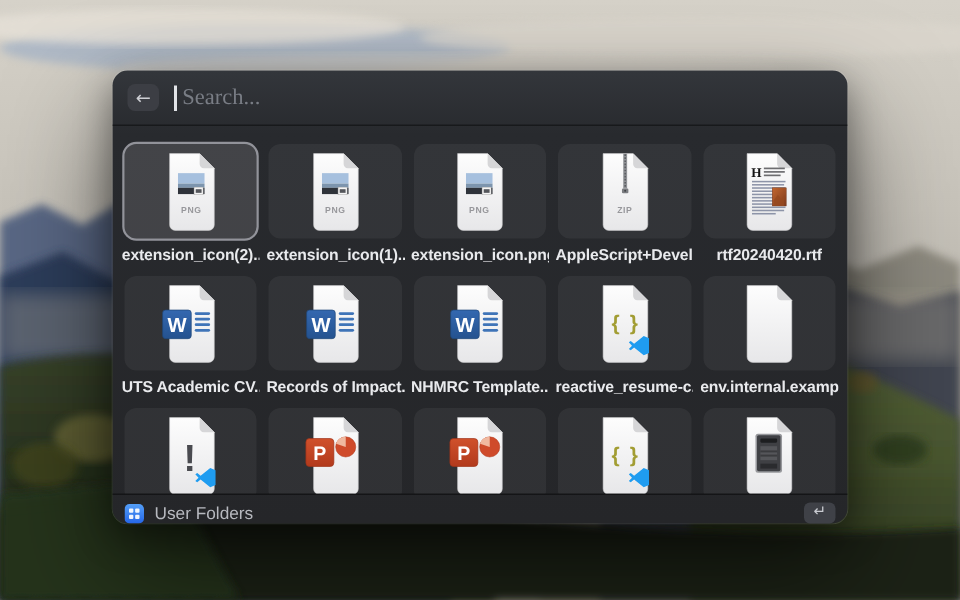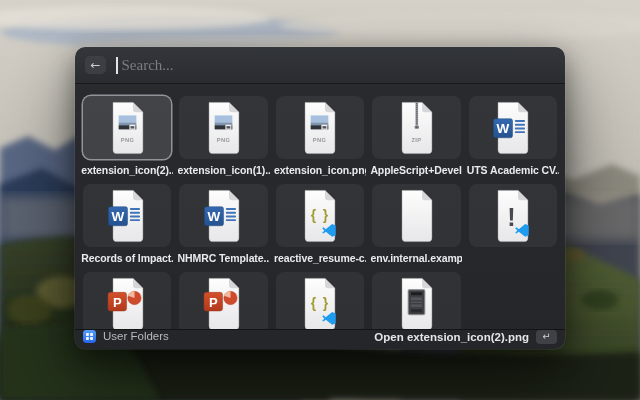--- a/index.html
+++ b/index.html
@@ -61,21 +61,21 @@
     letter-spacing:.5px;pointer-events:none;
   }
   .label{
     margin-top:4px;height:15px;line-height:15px;font-size:10.5px;letter-spacing:-.1px;
     color:#e9eaed;font-weight:600;max-width:92px;
     white-space:nowrap;overflow:hidden;
   }
   
   .footer{
     flex:0 0 19px;height:19px;border-top:1px solid rgba(0,0,0,.45);
-    display:flex;align-items:flex-start;padding:0 8px;
+    display:flex;align-items:flex-end;padding:0 8px;
   }
   .src-icon{width:13px;height:13px;flex:0 0 auto;}
   .src-label{margin-left:7px;font-size:11.5px;color:#b7b9bf;}
   .action{margin-left:auto;display:flex;align-items:center;}
   .action-label{font-size:11.5px;font-weight:600;color:#e4e5e8;}
   .enter-badge{
     margin-left:7px;width:21px;height:14px;border-radius:4px;background:#3f4147;
     color:#c9cbd1;font-size:10px;display:flex;align-items:center;justify-content:center;
     font-family:"DejaVu Sans",sans-serif;line-height:1;
   }
@@ -328,20 +328,30 @@
         <div class="icon-wrap">
           <svg width="45" height="54" viewBox="0 0 48 58">
               <use href="#sym-zip"></use>
             </svg>
           <span class="mini-badge">ZIP</span>
         </div>
       </div>
       <div class="label">AppleScript+Devel...</div>
     </div>
 
+    <div class="cell">
+      <div class="tile">
+        <div class="icon-wrap">
+          <svg width="45" height="54" viewBox="0 0 48 58">
+              <use href="#sym-rtf"></use>
+            </svg>
+        </div>
+      </div>
+      <div class="label">rtf20240420.rtf</div>
+    </div>
 
     <div class="cell">
       <div class="tile">
         <div class="icon-wrap">
           <svg width="45" height="54" viewBox="0 0 48 58">
               <use href="#sym-word"></use>
             </svg>
         </div>
       </div>
       <div class="label">UTS Academic CV...</div>
@@ -447,20 +457,19 @@
     </div>
 
   </div>
 
   <div class="footer">
     <svg class="src-icon" viewBox="0 0 13 13">
         <use href="#sym-folder-grid"></use>
       </svg>
     <span class="src-label">User Folders</span>
     <div class="action">
-      <span class="action-label">Open extension_icon(2).png</span>
       <span class="enter-badge">
         <span>↵</span>
       </span>
     </div>
   </div>
 
 </div>
 
 </body></html>

